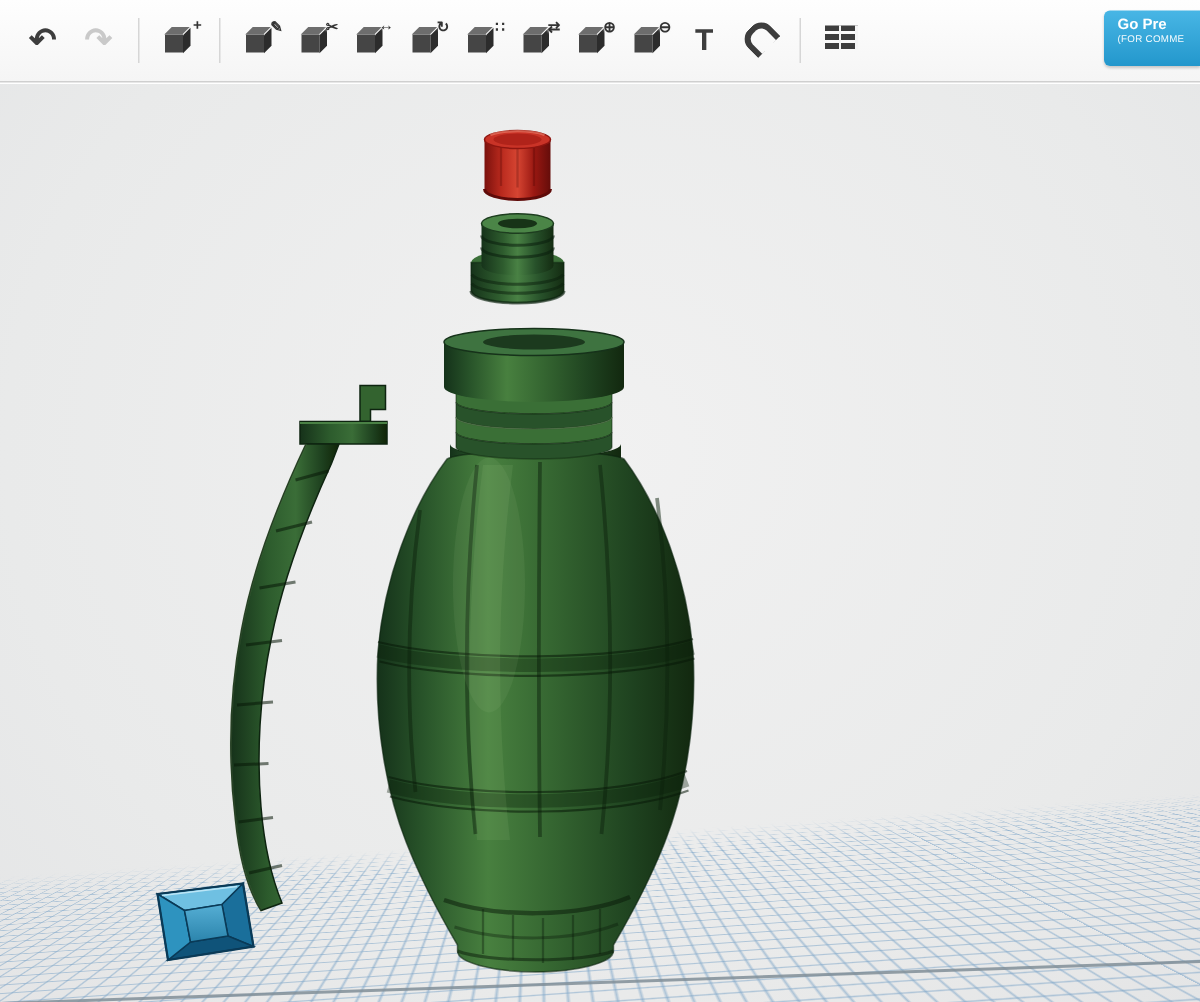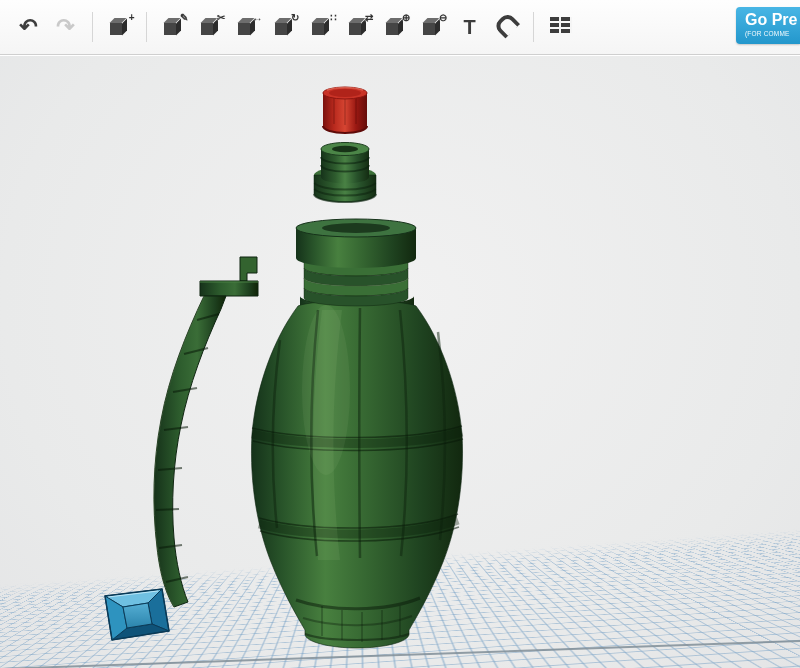--- a/index.html
+++ b/index.html
@@ -25,21 +25,21 @@
   .magnet-shape{display:inline-block;width:13px;height:14px;border:4px solid #3d3d3d;border-top:none;
     border-radius:0 0 9px 9px;transform:rotate(135deg);}
   .layers-shape{display:inline-block;width:22px;height:16px;background:
     repeating-linear-gradient(90deg, rgba(245,245,245,0) 0 9px, #f5f5f5 9px 11px),
     repeating-linear-gradient(0deg, #3d3d3d 0 4px, rgba(0,0,0,0) 4px 6px);}
 
   .premium{position:absolute;right:0;top:7px;width:64px;height:37px;box-sizing:border-box;
     background:linear-gradient(#48b6e5,#2397cc);border-radius:4px 0 0 4px;color:#fff;
     padding:4px 0 0 9px;overflow:hidden;white-space:nowrap;cursor:pointer;
     box-shadow:0 1px 2px rgba(0,0,0,.2);}
-  .premium .lbl{font-weight:bold;font-size:16px;}
+  .premium .lbl{font-weight:bold;font-size:10px;}
   .premium .sub{font-size:6.5px;letter-spacing:.2px;opacity:.95;margin-top:1px;}
 
   
   .viewport{position:absolute;top:56px;left:0;width:800px;height:612px;overflow:hidden;
     background:radial-gradient(ellipse at 50% 40%, #f1f1f1 0%, #e9eaea 70%, #e4e5e6 100%);}
   .grid-wrap{position:absolute;left:-400px;top:502px;width:1600px;height:900px;transform:rotate(-4deg);}
   .grid-plane{position:absolute;left:0;top:0;width:1600px;height:430px;
     transform:perspective(500px) rotateX(75deg);transform-origin:50% 0;
     background:
       repeating-linear-gradient(to right, rgba(125,165,200,.55) 0 1px, rgba(0,0,0,0) 1px 9px),

